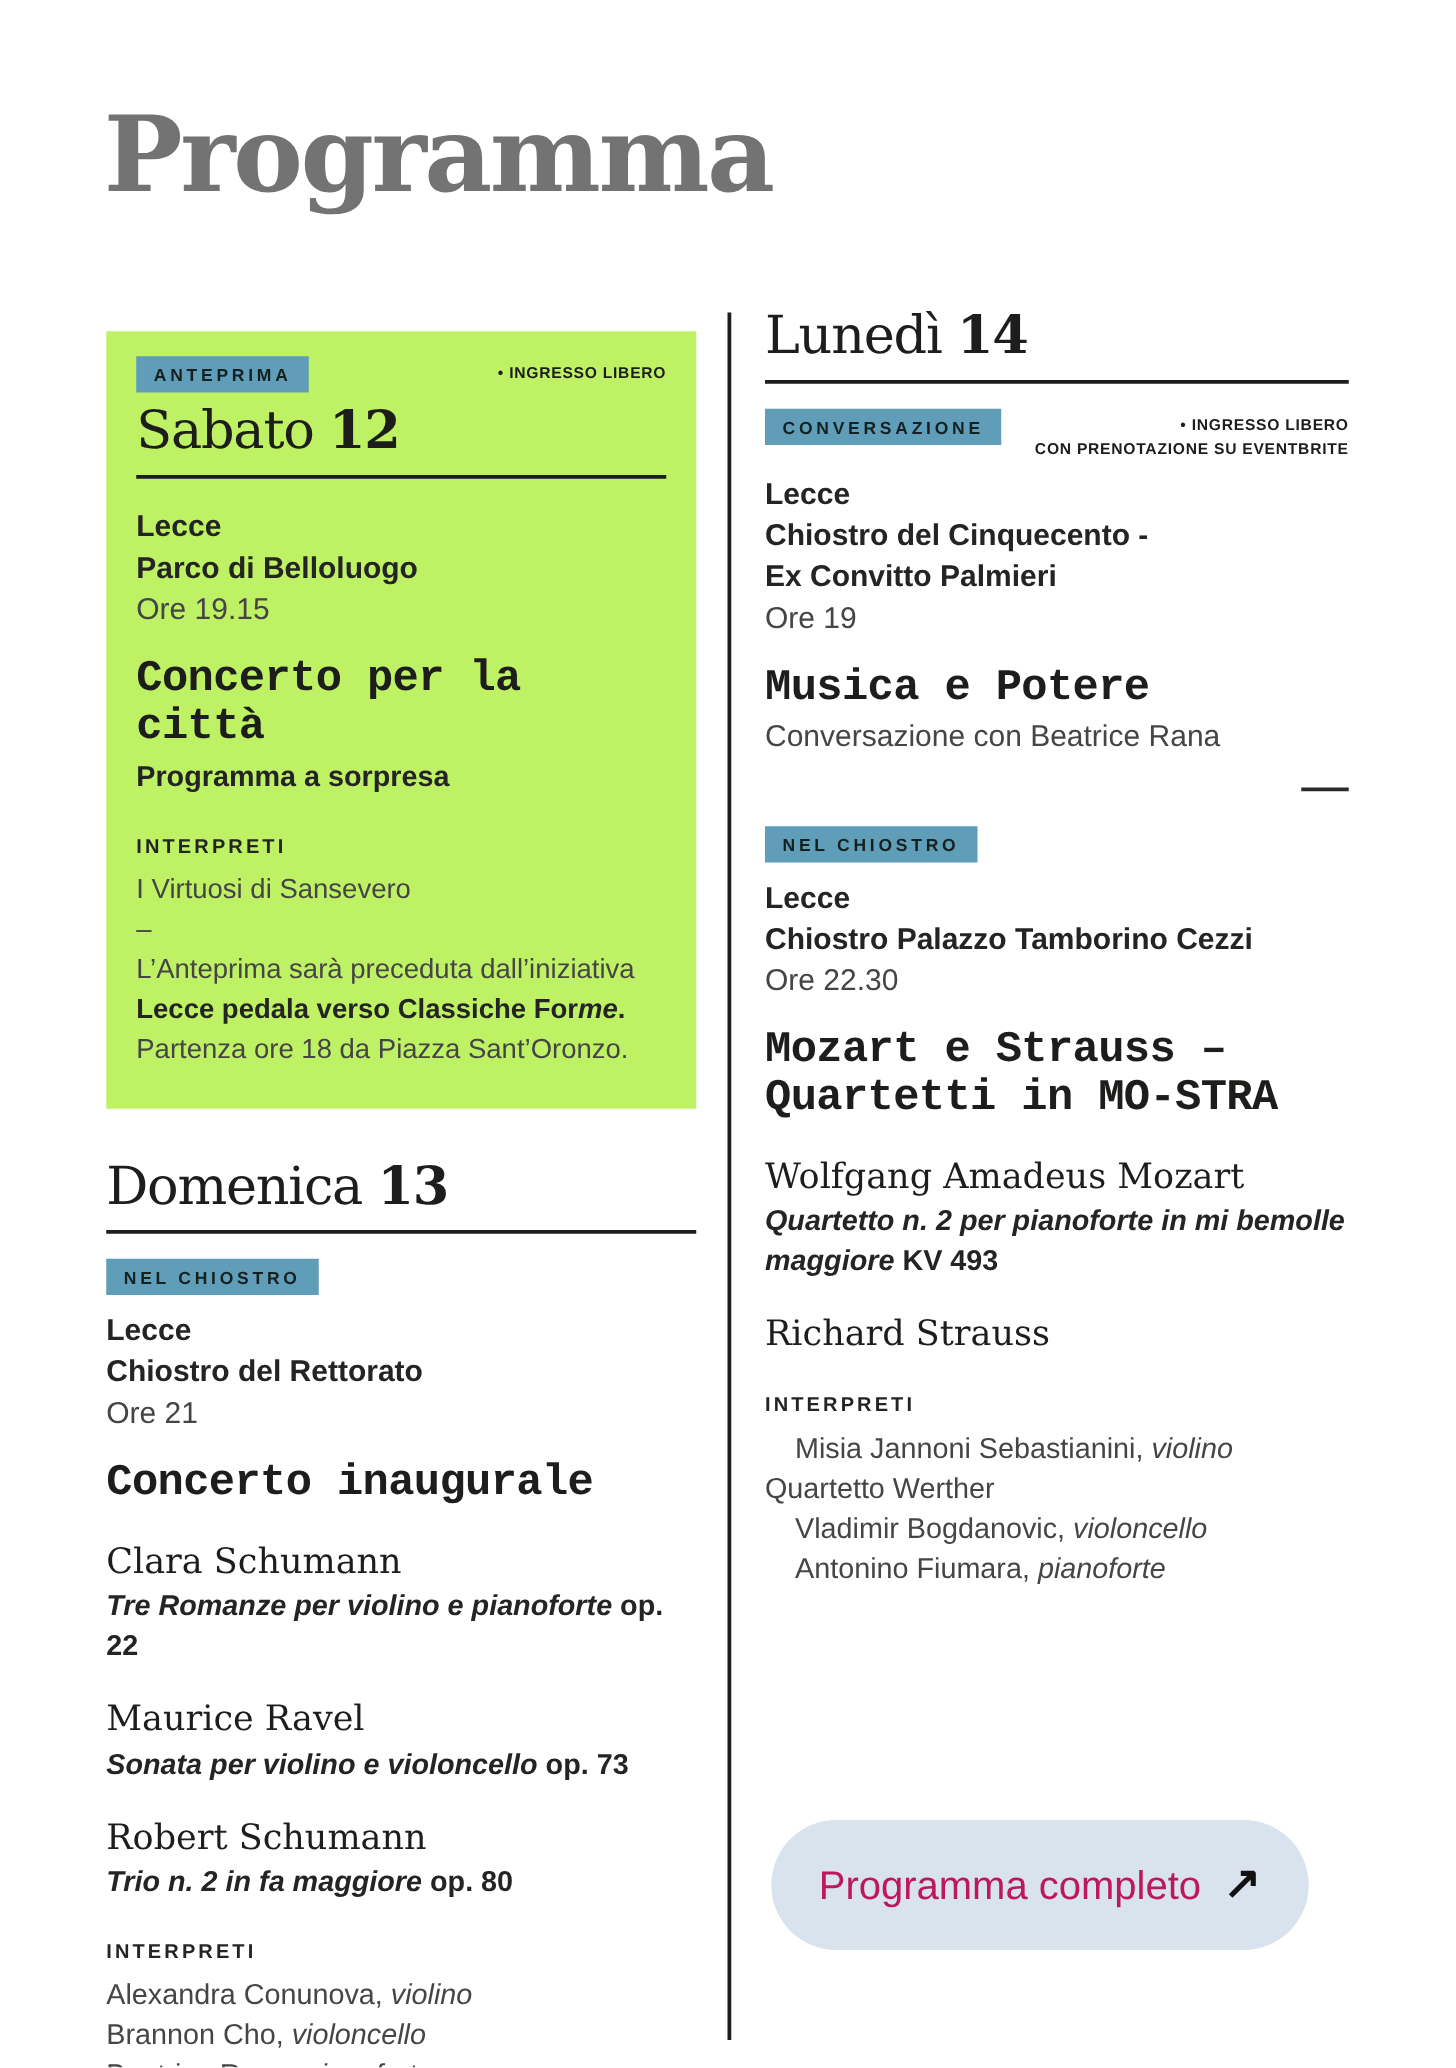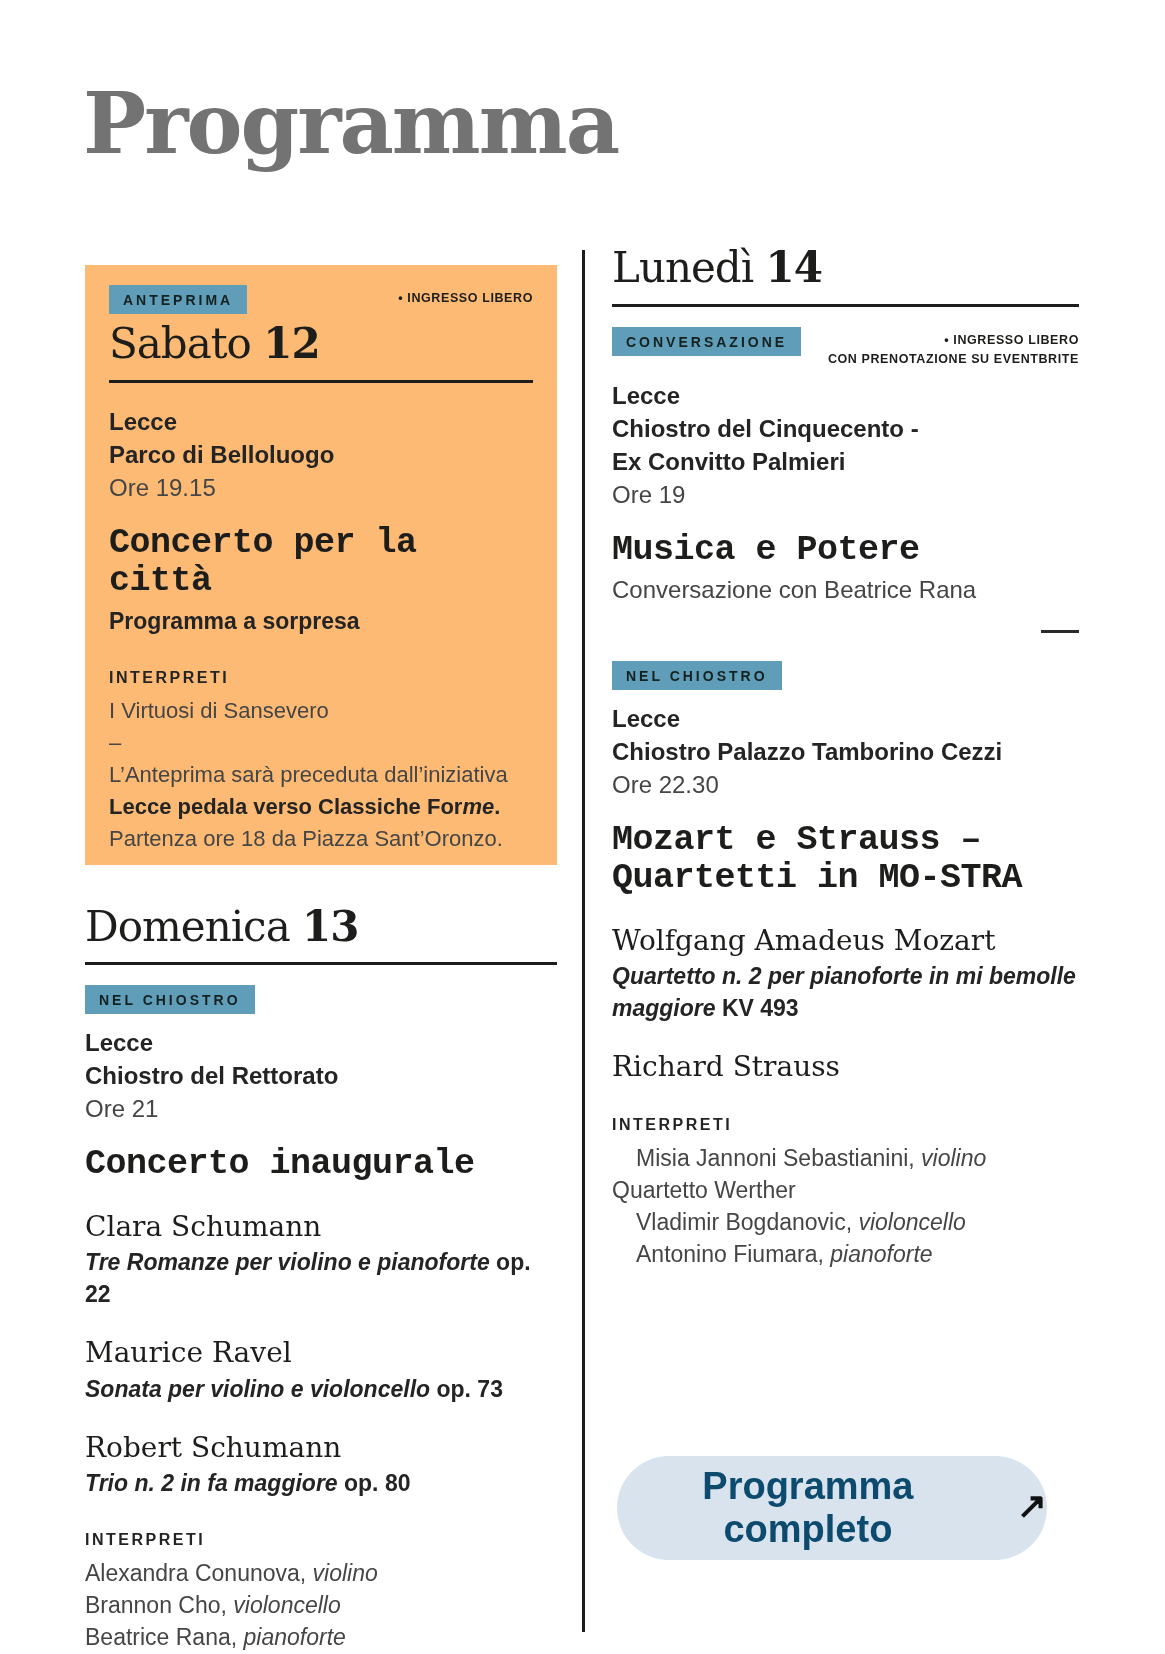--- a/index.html
+++ b/index.html
@@ -53,32 +53,32 @@
     font-family:"DejaVu Serif","Liberation Serif",serif;
     font-size:28px; font-weight:400; color:#1d1d1b; line-height:1.2; margin-top:26px;
   }
   .work-line { margin-top:3px; font-size:23px; line-height:32px; color:#242424; font-weight:700; }
   .work-line .wt { font-style:italic; }
   .work-line .op { font-style:normal; }
   
   .col-left  { position:absolute; left:85px;  top:265px; width:472px; }
   .col-right { position:absolute; left:612px; top:246px; width:467px; }
   .v-divider { position:absolute; left:582px; top:250px; width:3px; height:1382px; background:#1d1d1b; }
-  .highlight-box { background:#fdba74; padding:20px 24px 10px 24px; }
+  .highlight-box { background:#bef264; padding:20px 24px 32px 24px; }
   .domenica { margin-top:40px; }
   .sep-dash { width:38px; height:3px; background:#2a2a2a; margin-top:24px; margin-left:auto; }
   .block-gap-sm { margin-top:12px; }
   .badge-row.mt { margin-top:20px; }
   .pill-button {
     position:absolute; left:617px; top:1456px; width:430px; height:104px;
     background:#d8e3ee; border-radius:52px; border:none;
     display:flex; align-items:center; justify-content:center; gap:18px;
     cursor:pointer;
   }
-  .pill-button .label { font-size:38px; font-weight:700; color:#0c4a6e; font-family:"Liberation Sans","DejaVu Sans",sans-serif; }
+  .pill-button .label { font-size:32px; font-weight:400; color:#be185d; font-family:"Liberation Sans","DejaVu Sans",sans-serif; }
   .pill-button .arrow { font-size:36px; font-weight:700; color:#111111; line-height:1; transform:translateY(-2px); }
 </style>
 </head>
 <body>
 
 <div class="page">
 
   <h1 class="page-title">Programma</h1>
 
   <div class="v-divider"></div>

